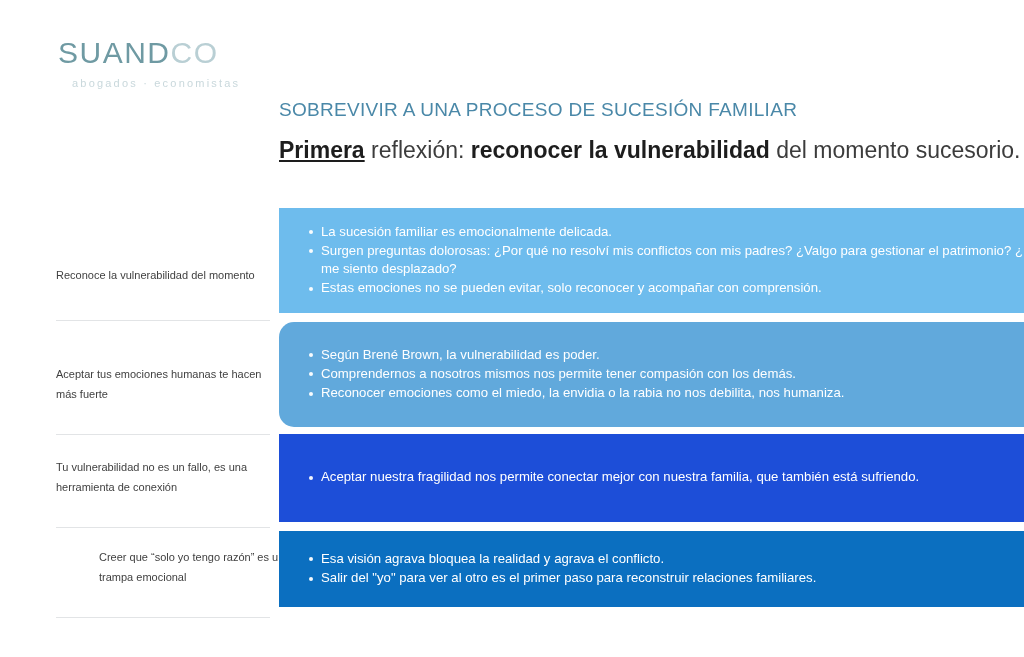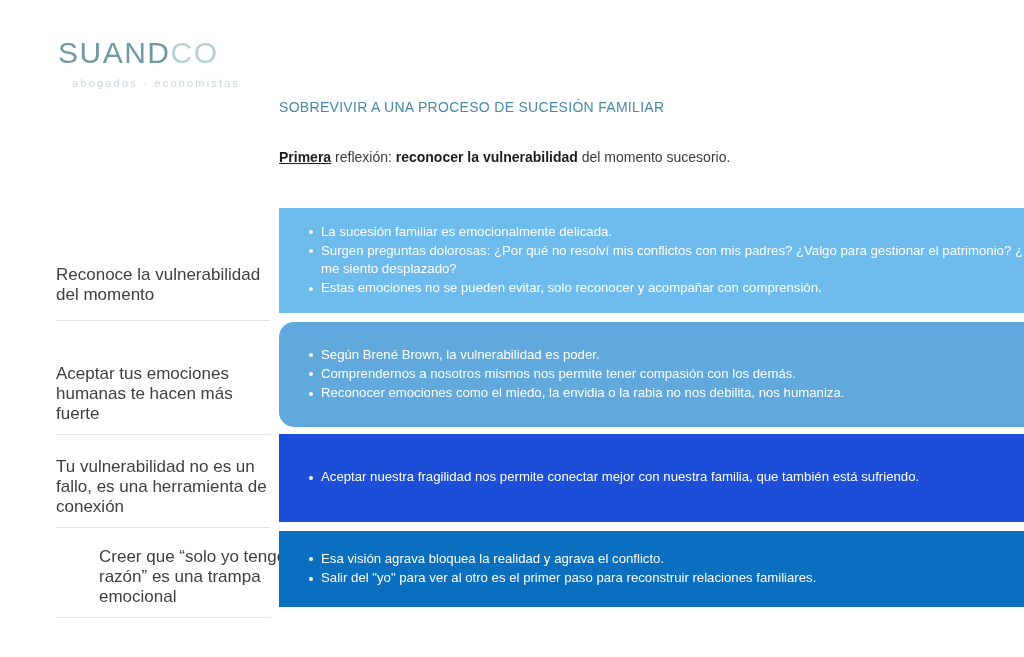--- a/index.html
+++ b/index.html
@@ -40,30 +40,30 @@
     letter-spacing: 2.2px;
     color: #c9d8dc;
     white-space: nowrap;
   }
 
   
   .slide-title {
     position: absolute;
     left: 279px;
     top: 99px;
-    font-size: 14px;
+    font-size: 19px;
     letter-spacing: 0.3px;
     color: #4a88a8;
     white-space: nowrap;
   }
   .slide-subtitle {
     position: absolute;
     left: 279px;
-    top: 149px;
-    font-size: 14px;
+    top: 137px;
+    font-size: 23px;
     color: #3c3c3c;
     white-space: nowrap;
   }
   .slide-subtitle .b { font-weight: bold; color: #1d1d1d; }
   .slide-subtitle .bu { font-weight: bold; color: #1d1d1d; text-decoration: underline; }
 
   
   .rows {
     position: absolute;
     left: 0;
@@ -73,21 +73,21 @@
   }
   .row {
     position: absolute;
     left: 0;
     width: 1024px;
   }
   .row-label {
     position: absolute;
     left: 56px;
     width: 216px;
-    font-size: 17px;
+    font-size: 11px;
     line-height: 20px;
     color: #3f3f3f;
   }
   .row-divider {
     position: absolute;
     left: 56px;
     width: 214px;
     height: 1px;
     background: #e2e4e6;
   }

